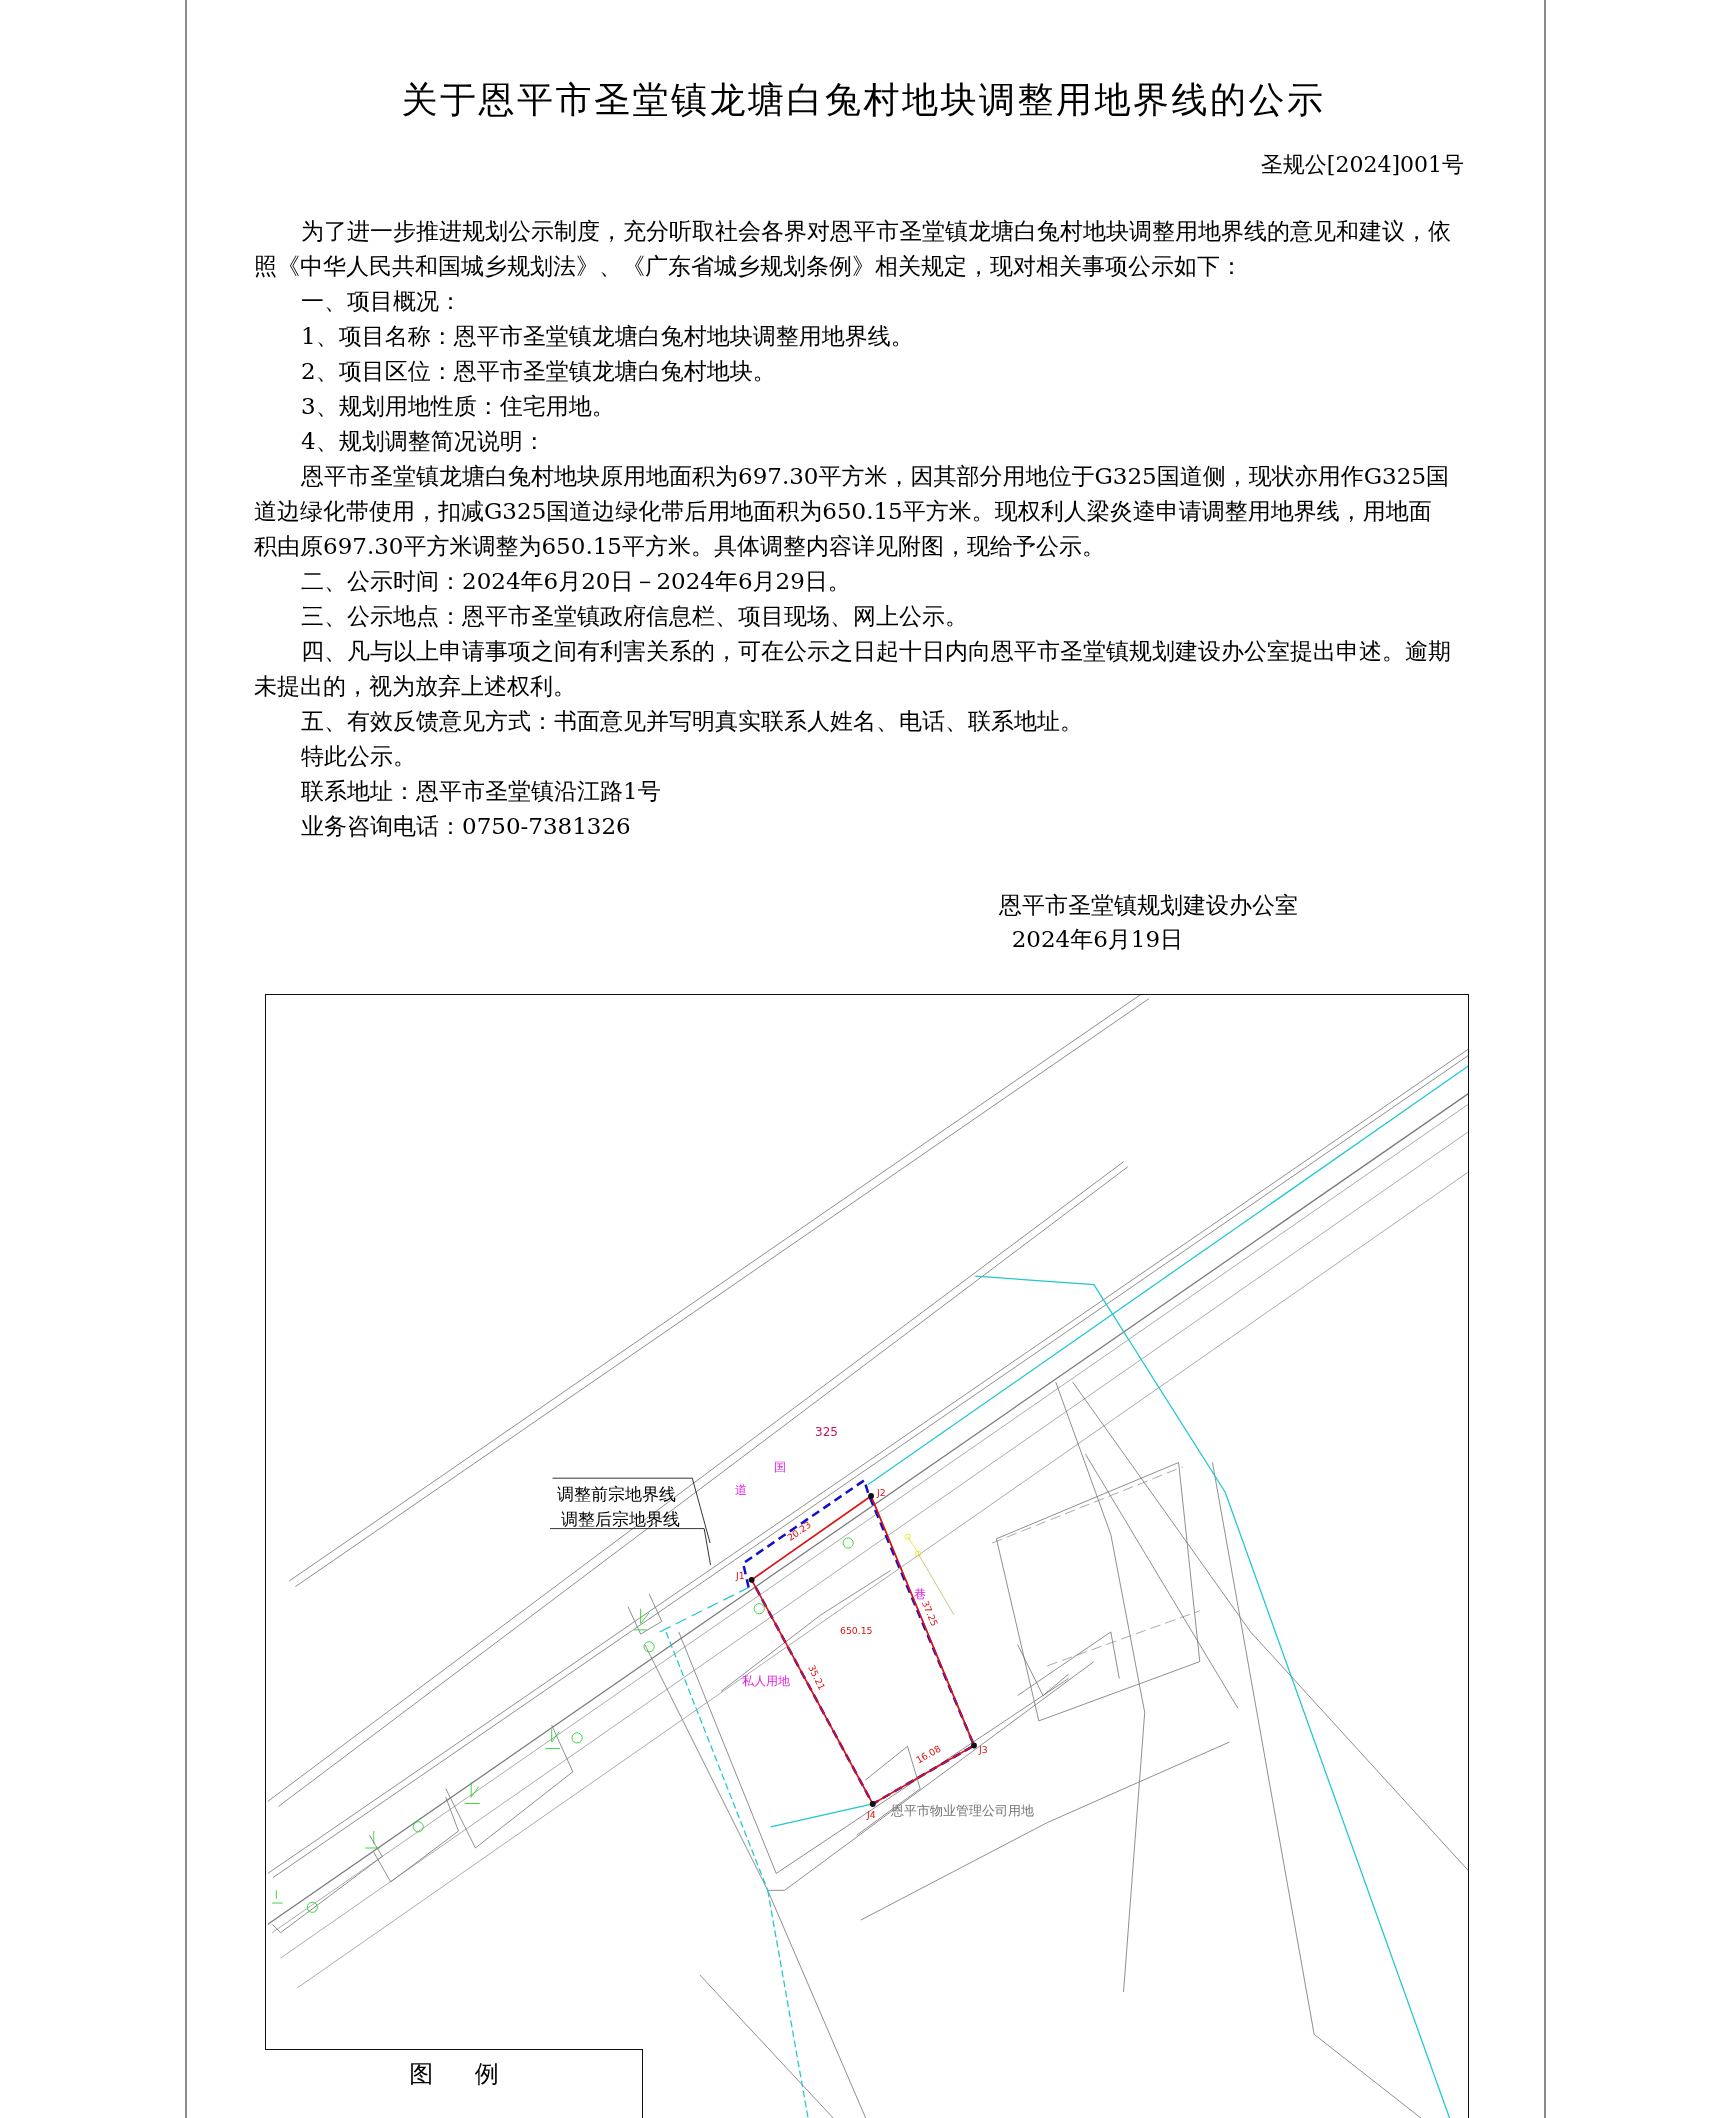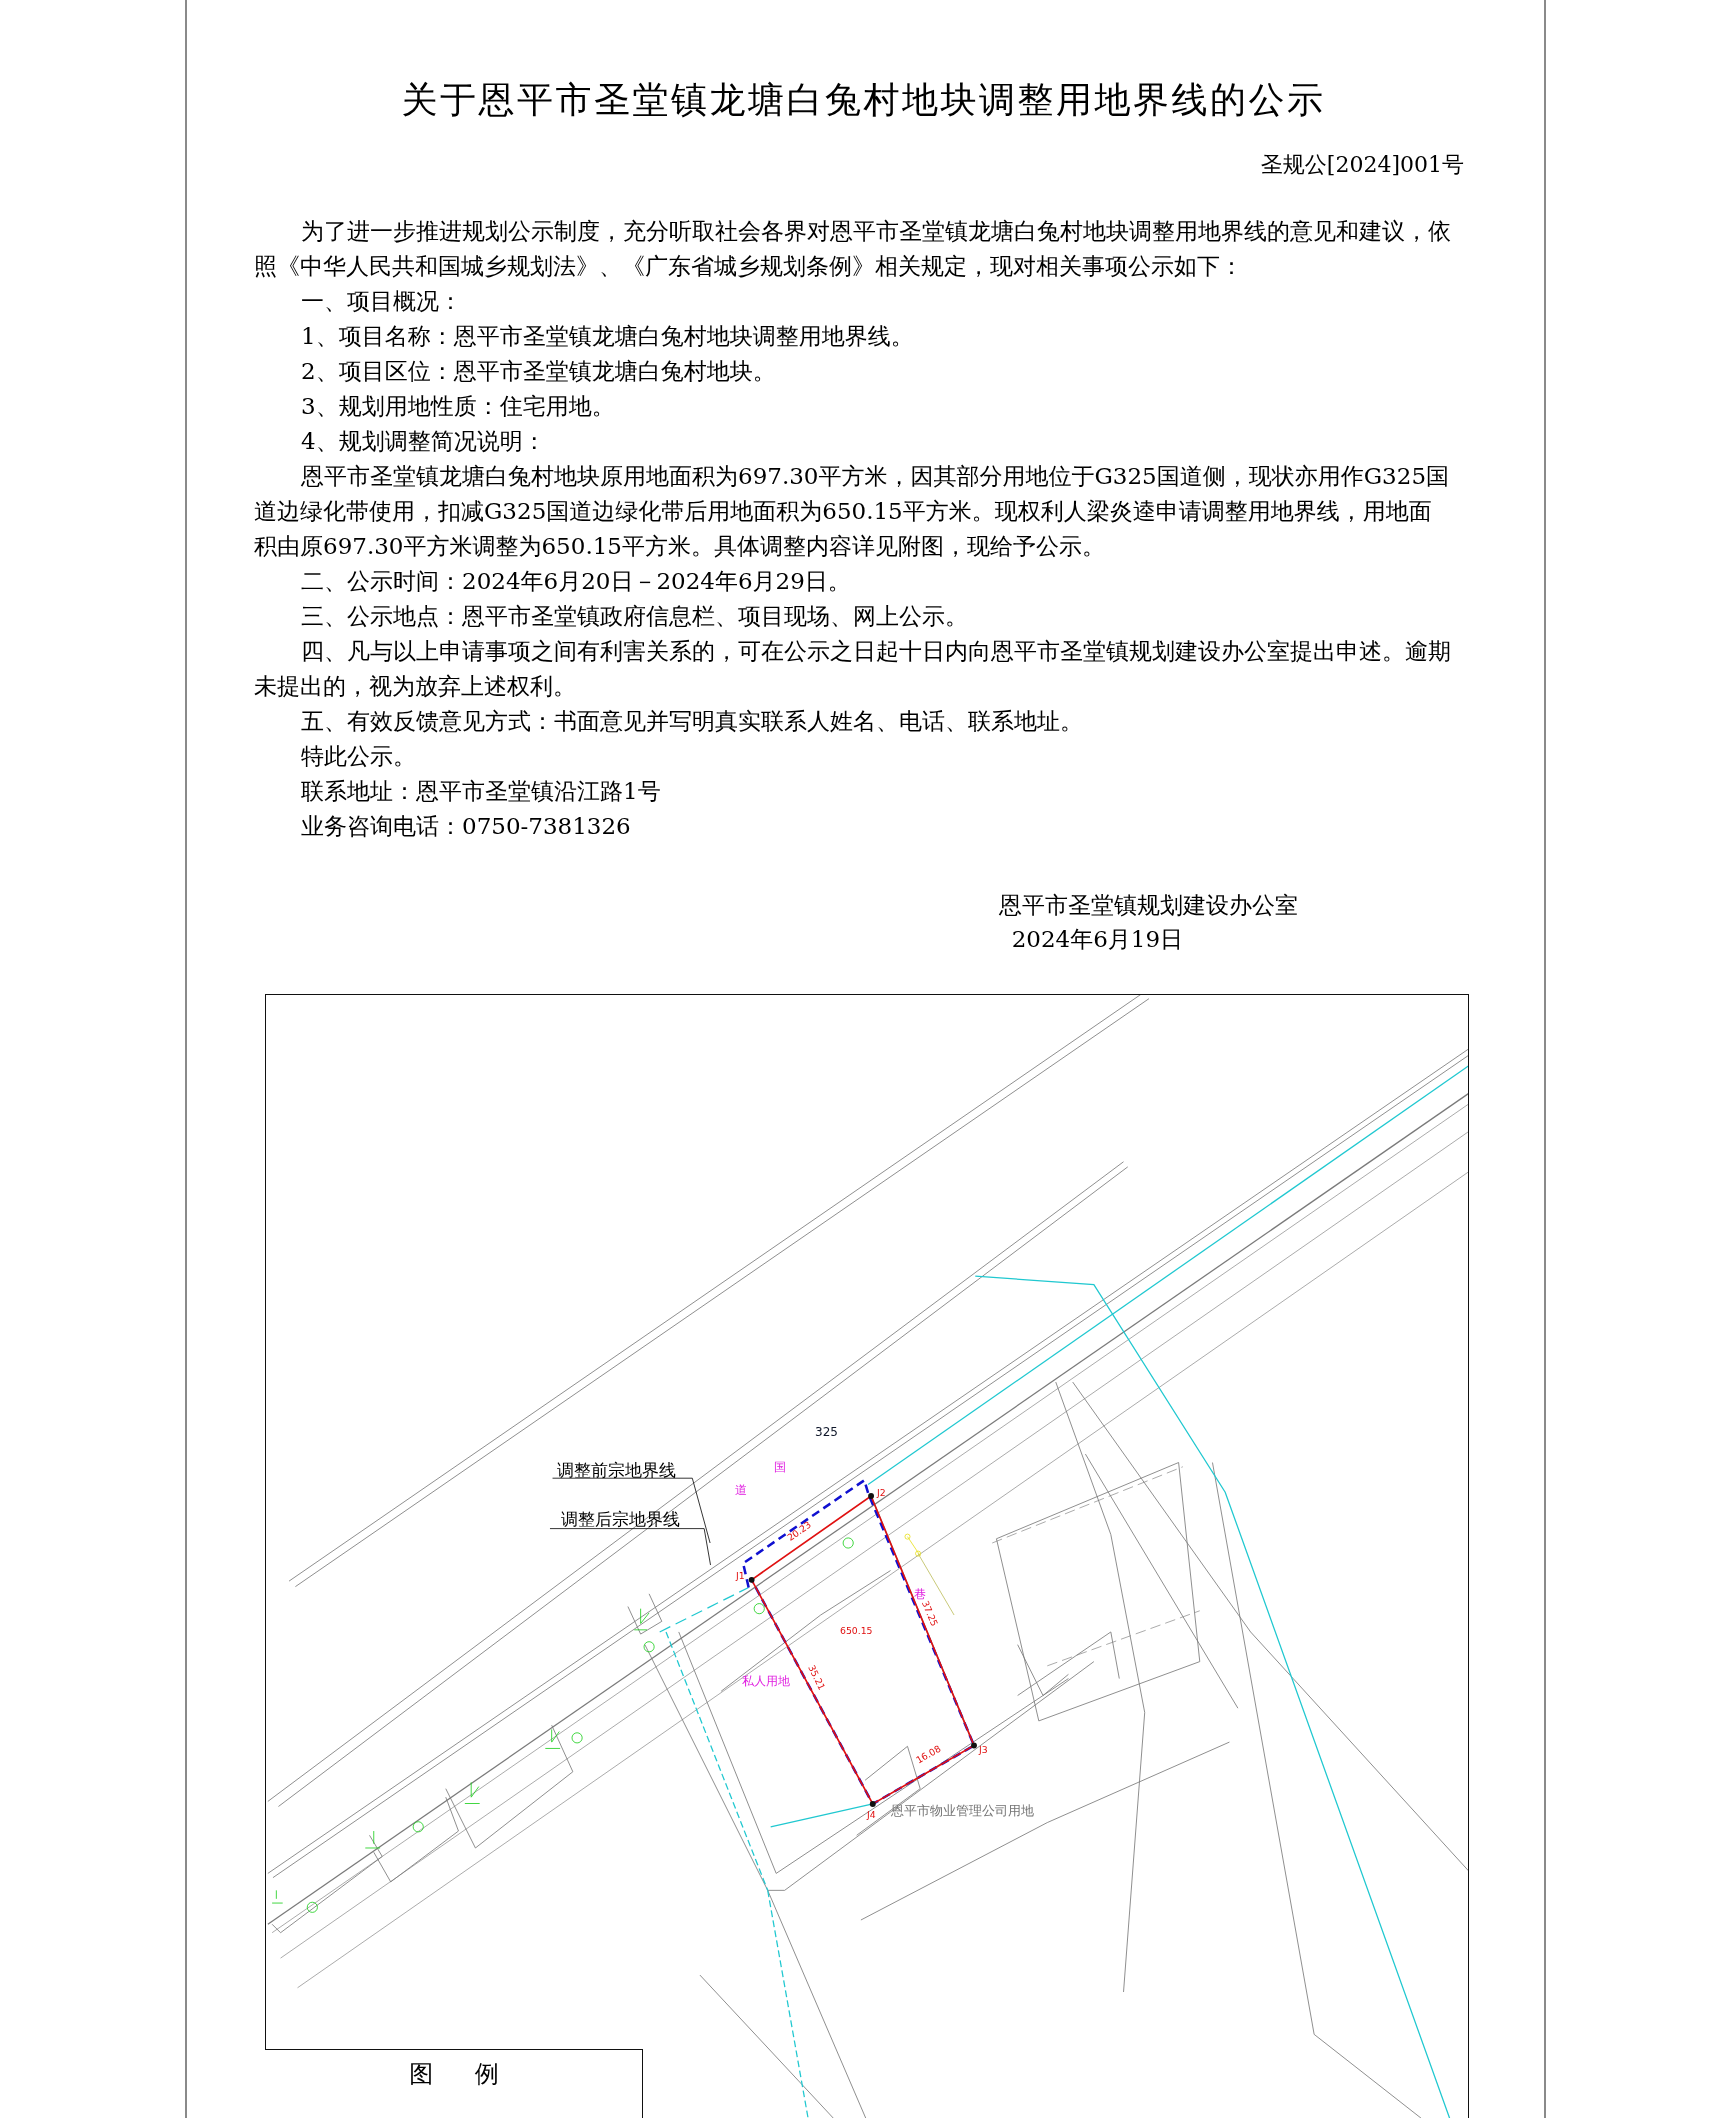--- a/index.html
+++ b/index.html
@@ -139,24 +139,24 @@
     </g>
 
     <g fill="#111">
       <circle cx="1772" cy="3727" r="7"></circle>
       <circle cx="2054" cy="3529" r="7"></circle>
       <circle cx="2297" cy="4118" r="7"></circle>
       <circle cx="2058" cy="4256" r="7"></circle>
     </g>
   </svg>
 
-  <div class="map-label" style="position:absolute; left:291px; top:464px; font-size:17px; white-space:nowrap;">调整前宗地界线</div>
+  <div class="map-label" style="position:absolute; left:291px; top:488px; font-size:17px; white-space:nowrap;">调整前宗地界线</div>
   <div class="map-label" style="position:absolute; left:295px; top:513px; font-size:17px; white-space:nowrap;">调整后宗地界线</div>
 
-  <div class="map-label" style="position:absolute; left:549px; top:430px; font-size:12px; color:#0f172a;">325</div>
+  <div class="map-label" style="position:absolute; left:549px; top:430px; font-size:12px; color:#be185d;">325</div>
   <div class="map-label" style="position:absolute; left:508px; top:464px; font-size:12px; color:#e020e0;">国</div>
   <div class="map-label" style="position:absolute; left:469px; top:487px; font-size:12px; color:#e020e0;">道</div>
   <div class="map-label" style="position:absolute; left:648px; top:591px; font-size:12px; color:#e020e0;">巷</div>
 
   <div class="map-label" style="position:absolute; left:574px; top:630px; font-size:9.3px; color:#e01010;">650.15</div>
   <div class="map-label" style="position:absolute; left:476px; top:678px; font-size:12px; color:#e020e0;">私人用地</div>
   <div class="map-label" style="position:absolute; left:625px; top:807px; font-size:13px; color:#737373; white-space:nowrap;">恩平市物业管理公司用地</div>
 
   <div class="map-label" style="position:absolute; left:470px; top:575px; font-size:9.3px; color:#e01010;">J1</div>
   <div class="map-label" style="position:absolute; left:602px; top:492px; font-size:9.3px; color:#e01010;padding-left:9px;">J2</div>

